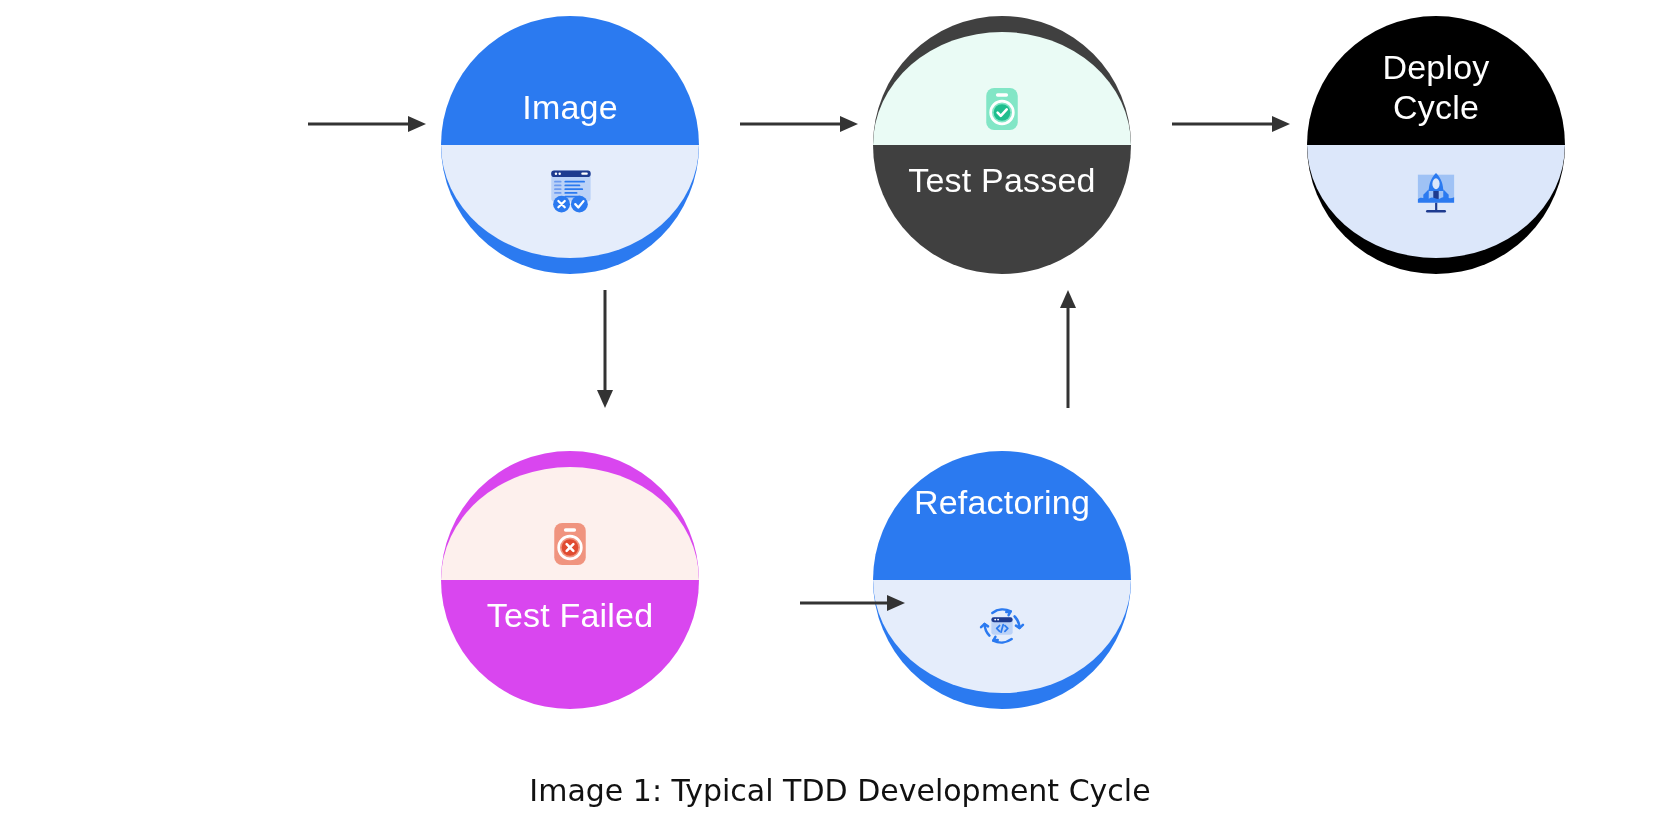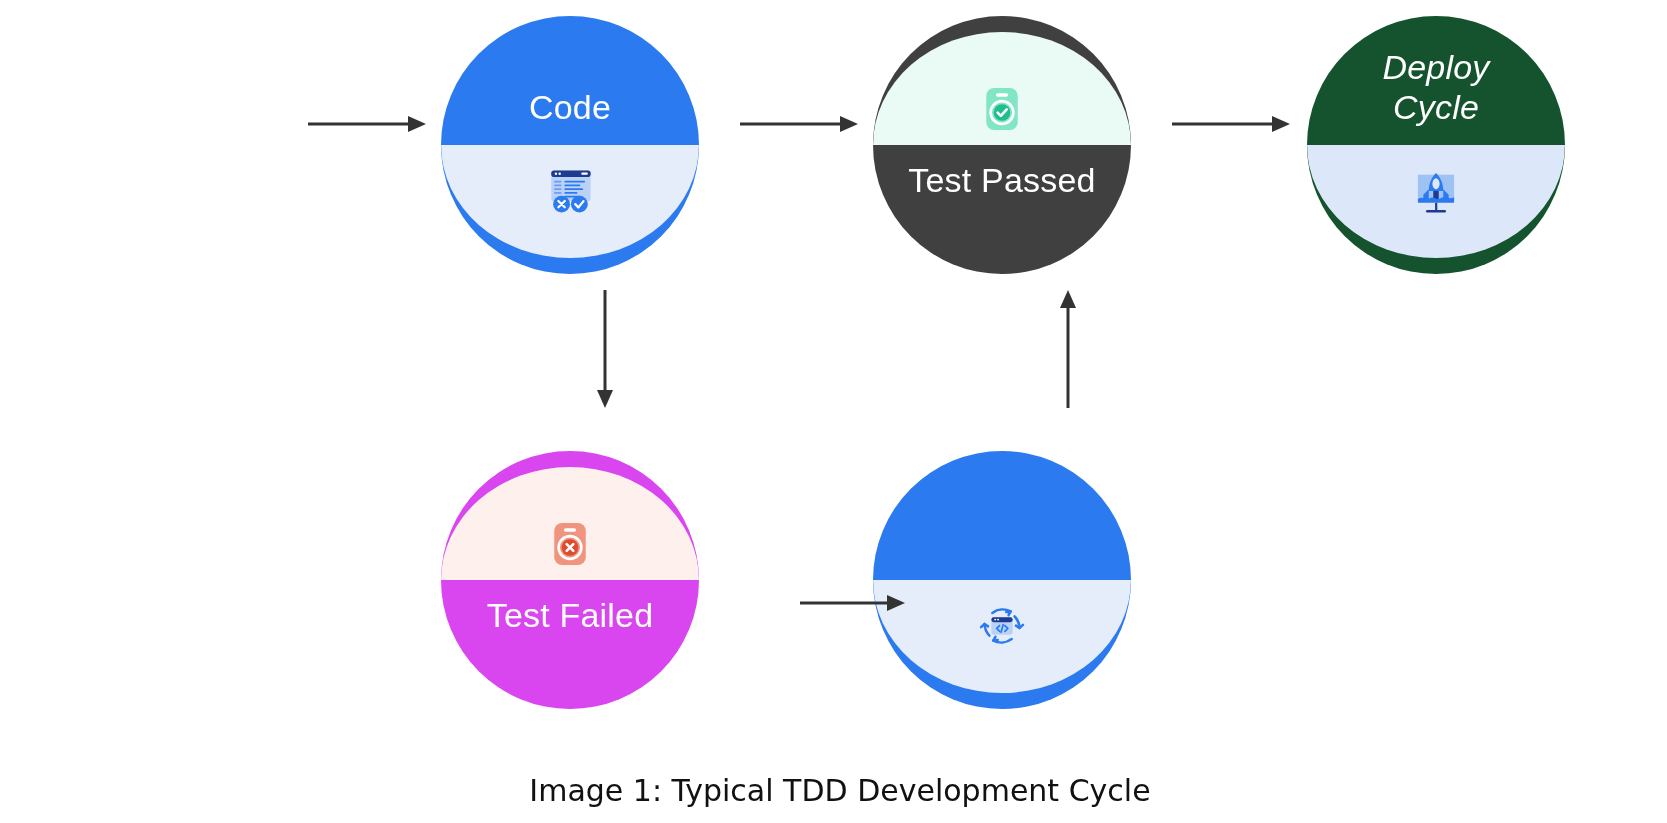--- a/index.html
+++ b/index.html
@@ -116,40 +116,40 @@
           <rect x="26" y="37" width="18" height="2" rx="1" fill="#2B7AF0"></rect>
           <circle cx="23" cy="46" r="9" fill="#2B7AF0"></circle>
           <path d="M19.6 42.6 L26.4 49.4 M26.4 42.6 L19.6 49.4" stroke="#ffffff" stroke-width="2.4" stroke-linecap="round"></path>
           <circle cx="42" cy="46" r="9" fill="#2B7AF0"></circle>
           <path d="M37.6 46 L40.9 49.6 L46.4 42.8" fill="none" stroke="#ffffff" stroke-width="2.4" stroke-linecap="round" stroke-linejoin="round"></path>
         </svg>
       </div>
     </div>
     <div class="label">
       <br>
-      <span>Code</span>
+      <span>Image</span>
     </div>
   </div>
 
   <div class="node dome-top" style="left:873px; top:16px; width:258px; height:258px; background:#404040;">
     <div class="dome" style="background:#EAFBF5;">
       <div class="icon-wrap">
         <svg width="56" height="56" viewBox="0 0 64 64">
           <rect x="14" y="8" width="36" height="48" rx="9" fill="#82E6C6"></rect>
           <rect x="25" y="14" width="14" height="4" rx="2" fill="#ffffff"></rect>
           <circle cx="32" cy="36" r="13" fill="none" stroke="#ffffff" stroke-width="3"></circle>
           <circle cx="32" cy="36" r="9.5" fill="#1FBE8E"></circle>
           <path d="M27 36.2 L30.6 39.8 L37.4 32.4" fill="none" stroke="#ffffff" stroke-width="3" stroke-linecap="round" stroke-linejoin="round"></path>
         </svg>
       </div>
     </div>
     <div class="label">Test Passed</div>
   </div>
 
-  <div class="node dome-bottom" style="left:1307px; top:16px; width:258px; height:258px; background:#14532d;font-style:italic;">
+  <div class="node dome-bottom" style="left:1307px; top:16px; width:258px; height:258px; background:#000000;">
     <div class="dome" style="background:#DCE7FA;">
       <div class="icon-wrap">
         <svg width="58" height="58" viewBox="0 0 64 64">
           <rect x="12" y="14" width="40" height="27" fill="#9FC2F5"></rect>
           <path d="M32 12 c6 6 8 13 8 20 h-16 c0-7 2-14 8-20 z" fill="#2B7AF0"></path>
           <ellipse cx="32" cy="24" rx="4" ry="6" fill="#DCE7FA"></ellipse>
           <path d="M24 30 l-6 6 v5 h6 z" fill="#2B7AF0"></path>
           <path d="M40 30 l6 6 v5 h-6 z" fill="#2B7AF0"></path>
           <rect x="29" y="32" width="6" height="9" fill="#1E3B8F"></rect>
           <path d="M12 41 c5-4 9 2 13-1 c4-3 8 3 12 0 c4-3 9 2 15-1 v6 H12 z" fill="#2B7AF0"></path>
@@ -194,20 +194,21 @@
           <path d="M50 34 l3.6 -3.2 M50 34 l-3.6 -2.4" fill="none" stroke="#2B7AF0" stroke-width="2.6" stroke-linecap="round"></path>
           <path d="M19 42 A18 18 0 0 1 14 30" fill="none" stroke="#2B7AF0" stroke-width="2.6" stroke-linecap="round"></path>
           <path d="M14 30 l-3.6 3.2 M14 30 l3.6 2.4" fill="none" stroke="#2B7AF0" stroke-width="2.6" stroke-linecap="round"></path>
           <path d="M22 18.5 A18 18 0 0 1 41 17" fill="none" stroke="#2B7AF0" stroke-width="2.6" stroke-linecap="round"></path>
           <path d="M41 17 l-4.6 0.6 M41 17 l-2.2 3.8" fill="none" stroke="#2B7AF0" stroke-width="2.6" stroke-linecap="round"></path>
           <path d="M42 45.5 A18 18 0 0 1 23 47" fill="none" stroke="#2B7AF0" stroke-width="2.6" stroke-linecap="round"></path>
           <path d="M23 47 l4.6 -0.6 M23 47 l2.2 -3.8" fill="none" stroke="#2B7AF0" stroke-width="2.6" stroke-linecap="round"></path>
         </svg>
       </div>
     </div>
+    <div class="label">Refactoring</div>
   </div>
 
   <div class="arrow" style="left:308px; top:110px;">
     <svg width="118" height="28" viewBox="0 0 118 28">
       <line x1="0" y1="14" x2="100" y2="14" stroke="#333333" stroke-width="3"></line>
       <polygon points="100,6 118,14 100,22" fill="#333333"></polygon>
     </svg>
   </div>
 
   <div class="arrow" style="left:740px; top:110px;">

